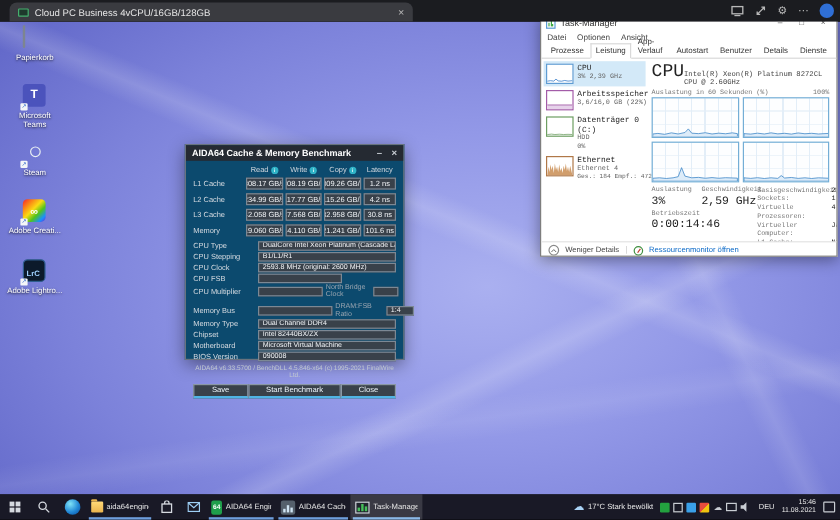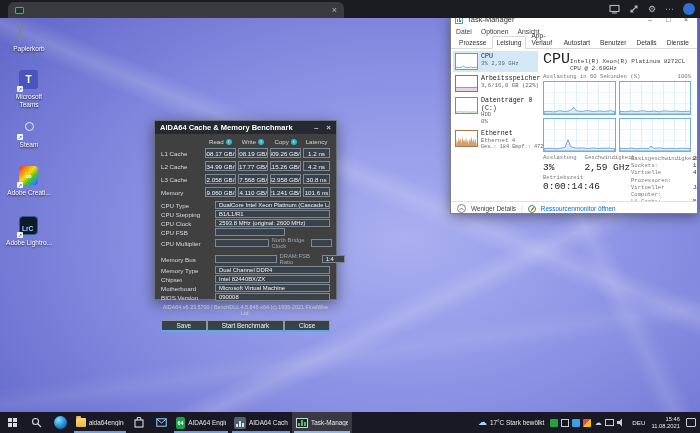--- a/index.html
+++ b/index.html
@@ -42,21 +42,21 @@
                background:radial-gradient(circle at 35% 30%, #2a475e, #11202f 75%); position:relative; }
   .art-steam::after { content:""; position:absolute; left:6px; top:4px; width:7px; height:7px;
                border:1.5px solid #e8eef3; border-radius:50%; }
   .art-cc { width:19px; height:19px; border-radius:4px; color:#fff; font-weight:bold; font-size:9px;
             display:flex; align-items:center; justify-content:center;
             background:linear-gradient(135deg,#f5222d 0%,#fa8c16 25%,#fadb14 45%,#52c41a 65%,#1890ff 85%,#722ed1 100%); }
   .art-lrc { width:19px; height:19px; background:#0c1a2b; border:1px solid #2f5d8f; border-radius:4px;
              color:#9fd1ff; font-size:6.5px; font-weight:bold; display:flex; align-items:flex-end; padding:2px; }
 
   
-  #aida { position:absolute; left:154px; top:120px; width:183px; height:180px; background:#404040;
+  #aida { position:absolute; left:154px; top:120px; width:183px; height:180px; background:#0c4a6e;
           border:1px solid #69737e; box-shadow:0 4px 14px rgba(0,0,0,.45); z-index:3; color:#e9edf1; }
   #aida-title { height:13px; background:#252a32; display:flex; align-items:center; padding:0 5px;
                 font-size:7.5px; font-weight:bold; color:#fff; }
   #aida-title .ctl { color:#c9ced4; font-size:8px; margin-left:8px; line-height:8px; }
   #aida-body { padding:4px 6px 3px 6px; }
   .agrid { display:grid; grid-template-columns:42px 1fr 1fr 1fr .88fr; gap:2px; align-items:center; }
   .ahead { font-size:6.2px; color:#cfd6dd; text-align:center; display:flex; align-items:center; justify-content:center; gap:2px; }
   .info-dot { width:6px; height:6px; border-radius:50%; background:#2fb3c7; color:#fff; font-size:4px;
               line-height:6px; text-align:center; display:inline-block; font-weight:bold; }
   .arow-label { font-size:6.2px; color:#d6dbe1; }
@@ -166,20 +166,21 @@
   .notif { width:10px; height:9px; border:1px solid #c9cdd3; border-radius:1px; }
   svg.lineicon { stroke:#b8b8b8; fill:none; stroke-width:1.1; }
   svg.whiteicon { stroke:#d6dae0; fill:none; stroke-width:1.1; }
 </style>
 </head>
 <body>
 
 <div id="topbar">
   <div id="browser-tab">
     <span class="tab-favicon"></span>
+    <span>Cloud PC Business 4vCPU/16GB/128GB</span>
     <span class="tab-close">×</span>
   </div>
   <div id="topbar-controls">
     <svg class="lineicon" width="11" height="10" viewBox="0 0 11 10">
       <rect x="1" y="1.5" width="9" height="6"></rect>
         <path d="M3 9 L8 9"></path>
     </svg>
     <svg class="lineicon" width="10" height="10" viewBox="0 0 10 10">
       <path d="M2 8 L8 2 M5.5 2 H8 V4.5 M2 5.5 V8 H4.5"></path>
     </svg>

